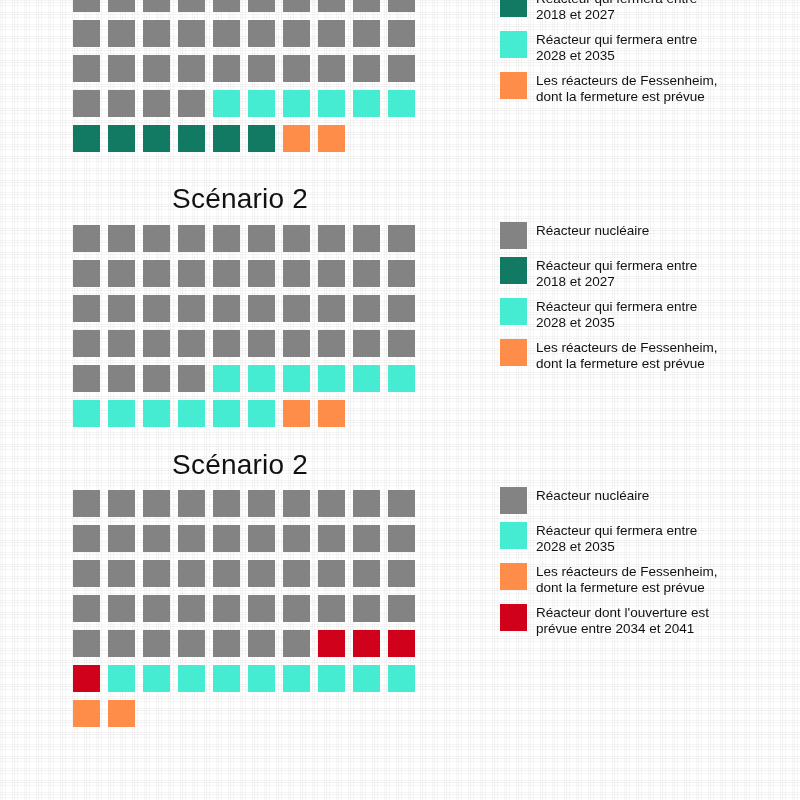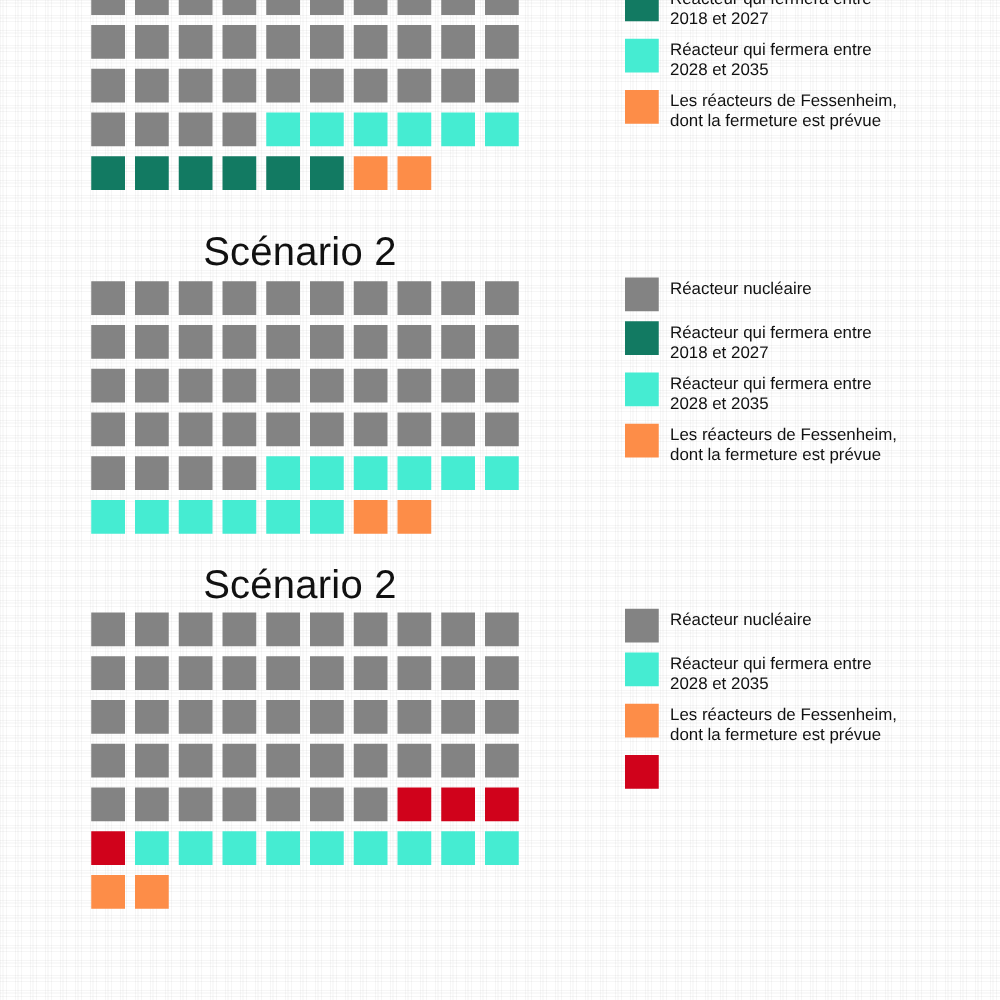--- a/index.html
+++ b/index.html
@@ -43,21 +43,21 @@
     position: absolute;
     inset: 0;
     z-index: 2;
   }
 
   .scenario-title {
     position: absolute;
     left: 0;
     width: 480px;
     text-align: center;
-    font-size: 32px;
+    font-size: 28px;
     font-weight: 400;
     letter-spacing: 0.2px;
     color: #111111;
     white-space: nowrap;
   }
 
   .grid {
     position: absolute;
     left: 73px;
   }
@@ -378,16 +378,18 @@
           <div class="legend-label">Réacteur qui fermera entre
 2028 et 2035</div>
         </div>
         <div class="legend-item">
           <div class="legend-swatch" style="background-color: rgb(253, 141, 72);"></div>
           <div class="legend-label">Les réacteurs de Fessenheim,
 dont la fermeture est prévue</div>
         </div>
         <div class="legend-item">
           <div class="legend-swatch" style="background-color: rgb(208, 2, 27);"></div>
+          <div class="legend-label">Réacteur dont l'ouverture est
+prévue entre 2034 et 2041</div>
         </div>
       </div>
     </div>
 </div>
 
 </body></html>

